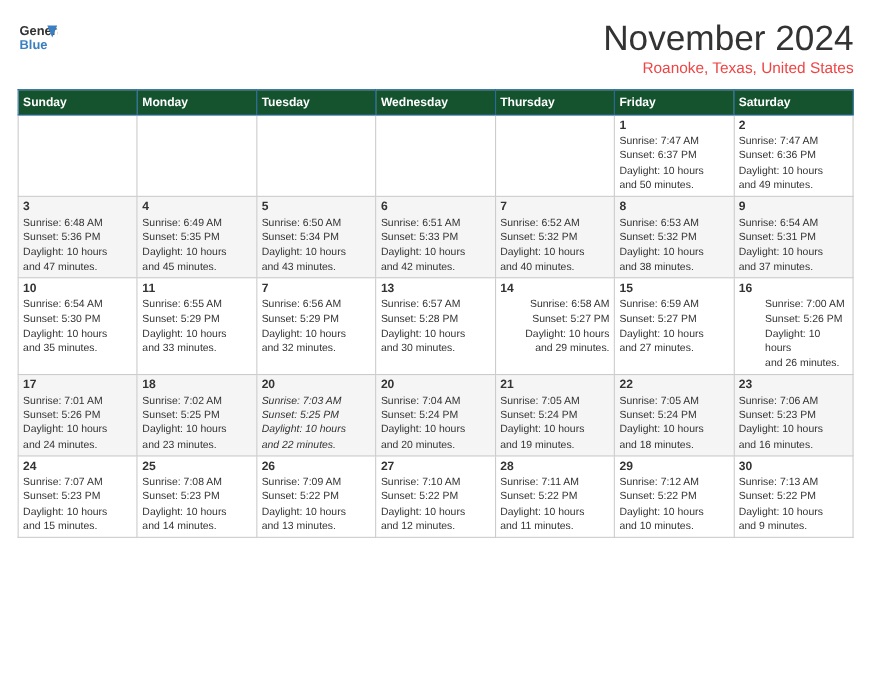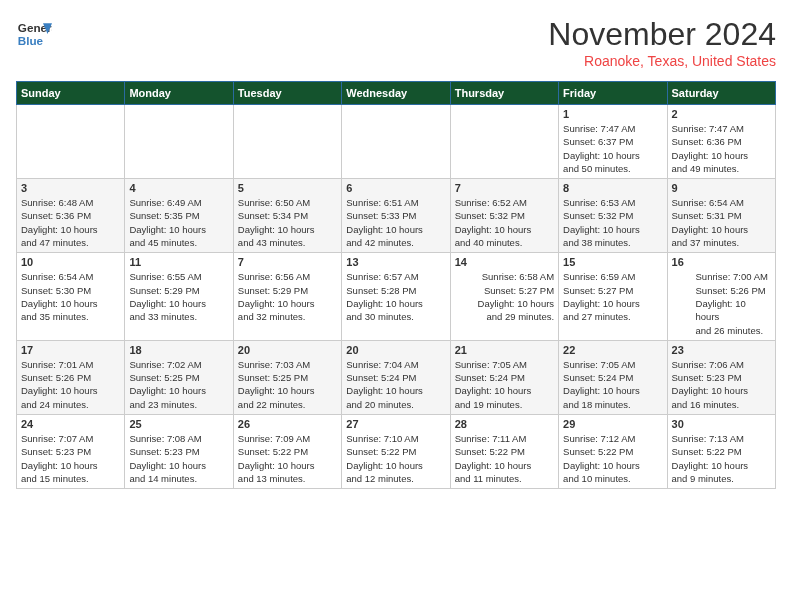--- a/index.html
+++ b/index.html
@@ -244,21 +244,21 @@
         </td>
         <td>
           <span class="day-num">18</span>
           <div class="day-detail" style="white-space: pre-line;">Sunrise: 7:02 AM
 Sunset: 5:25 PM
 Daylight: 10 hours
 and 23 minutes.</div>
         </td>
         <td>
           <span class="day-num">20</span>
-          <div class="day-detail" style="white-space: pre-line;">Sunrise: 7:03 AM
+          <div class="day-detail" style="white-space: pre-line; font-style: italic;">Sunrise: 7:03 AM
 Sunset: 5:25 PM
 Daylight: 10 hours
 and 22 minutes.</div>
         </td>
         <td>
           <span class="day-num">20</span>
           <div class="day-detail" style="white-space: pre-line;">Sunrise: 7:04 AM
 Sunset: 5:24 PM
 Daylight: 10 hours
 and 20 minutes.</div>

